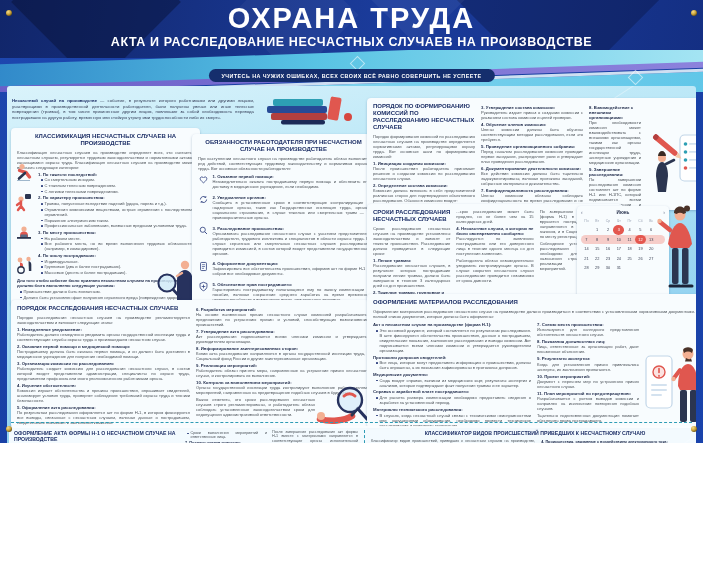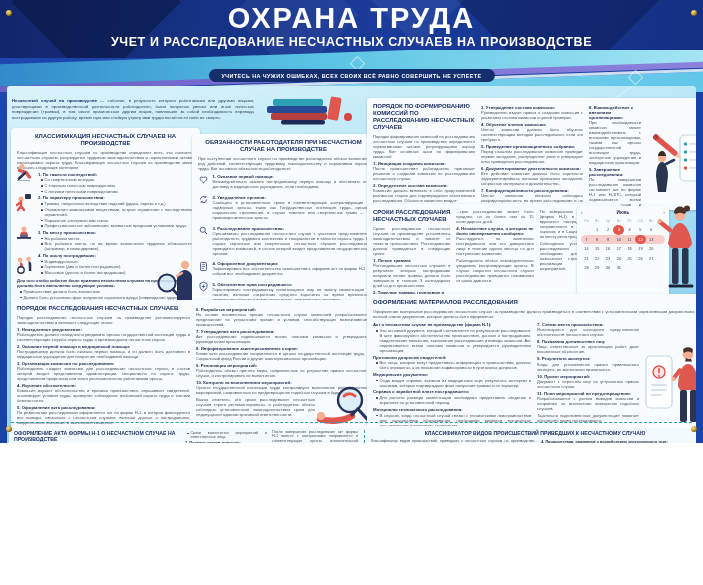--- a/index.html
+++ b/index.html
@@ -103,21 +103,21 @@
   <div class="grom g2"></div>
   <div class="grom g3"></div>
   <div class="grom g4"></div>
 
   <div class="hd">
     <i class="s1"></i>
     <i class="s2"></i>
     <i class="s3"></i>
     <i class="s4"></i>
     <div class="hd-title">ОХРАНА ТРУДА</div>
-    <div class="hd-sub">УЧЕТ И РАССЛЕДОВАНИЕ НЕСЧАСТНЫХ СЛУЧАЕВ НА ПРОИЗВОДСТВЕ</div>
+    <div class="hd-sub">АКТА И РАССЛЕДОВАНИЕ НЕСЧАСТНЫХ СЛУЧАЕВ НА ПРОИЗВОДСТВЕ</div>
   </div>
 
   <div class="waves">
     <div class="wv1"></div>
     <div class="wv4"></div>
     <div class="wv2"></div>
     <div class="wv3"></div>
     <i class="dia" style="left:352px;top:8px"></i>
     <i class="dia" style="right:62px;top:22px"></i>
   </div>

